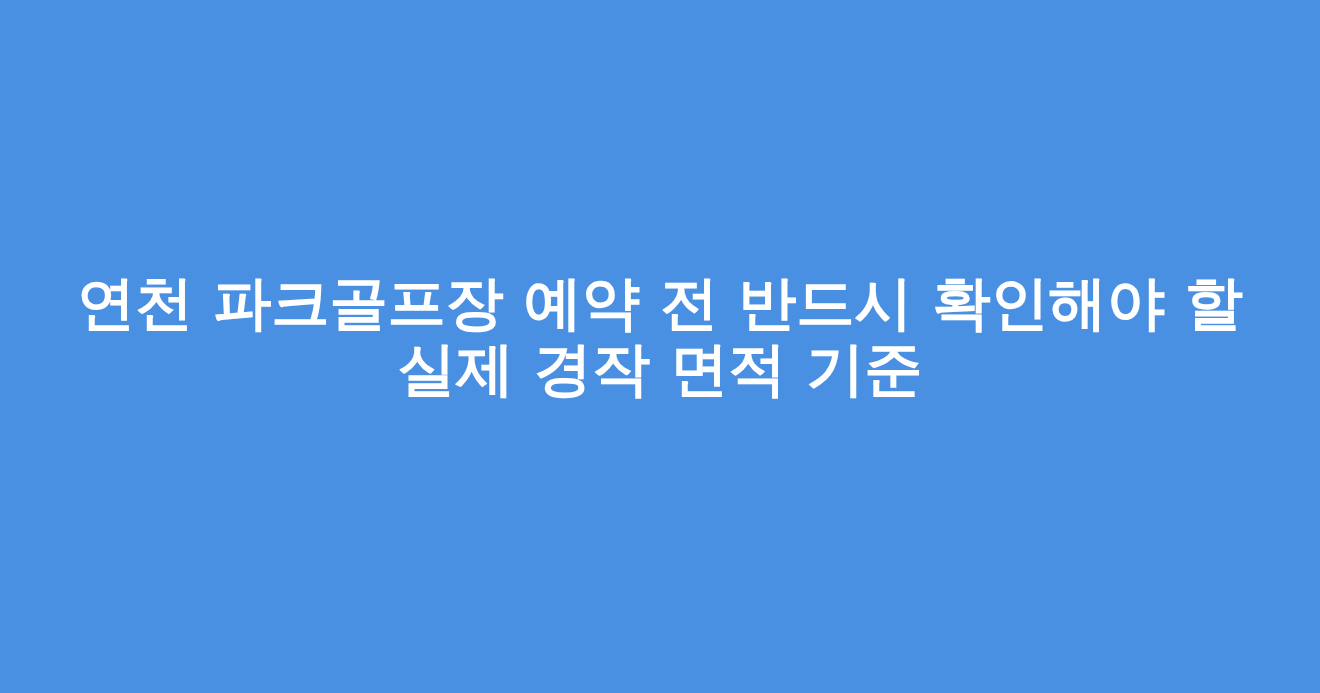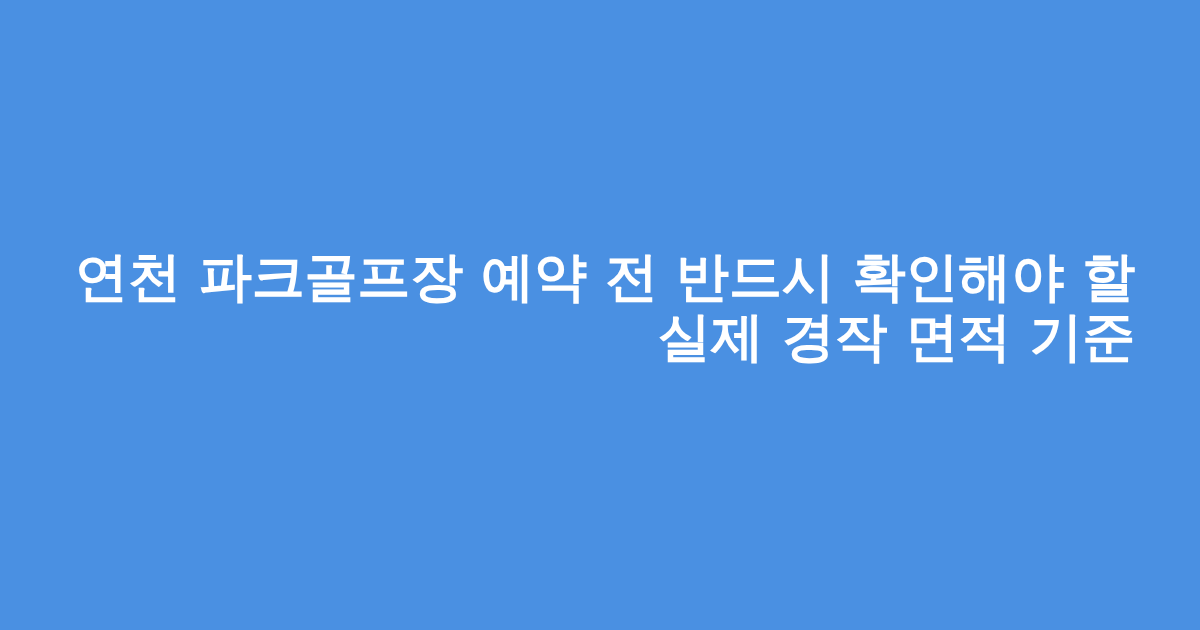--- a/index.html
+++ b/index.html
@@ -38,21 +38,21 @@
     margin: 0;
     padding: 0;
     color: #FFFFFF;
     font-family: "DejaVu Sans", "Liberation Sans", sans-serif;
     font-size: 53px;
     font-weight: 700;
     line-height: 60px;
     letter-spacing: -0.2px;
     word-break: keep-all;
     white-space: pre-line;
-    text-align: right;
+    text-align: center;
   }
 </style>
 </head>
 <body>
 
 <div id="card" style="background: rgb(74, 144, 226);">
 
   <div id="headline-block">
     <h1 id="headline" style="color: rgb(255, 255, 255);">연천 파크골프장 예약 전 반드시 확인해야 할 실제 경작 면적 기준</h1>
   </div>

